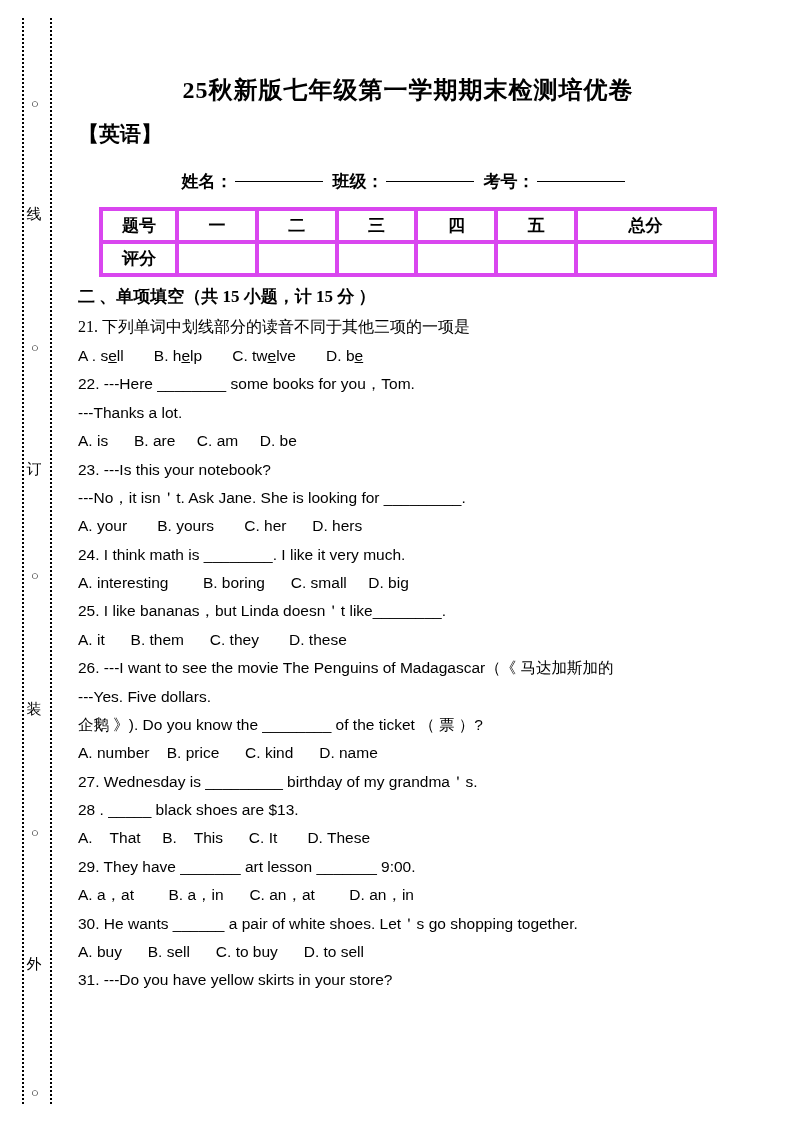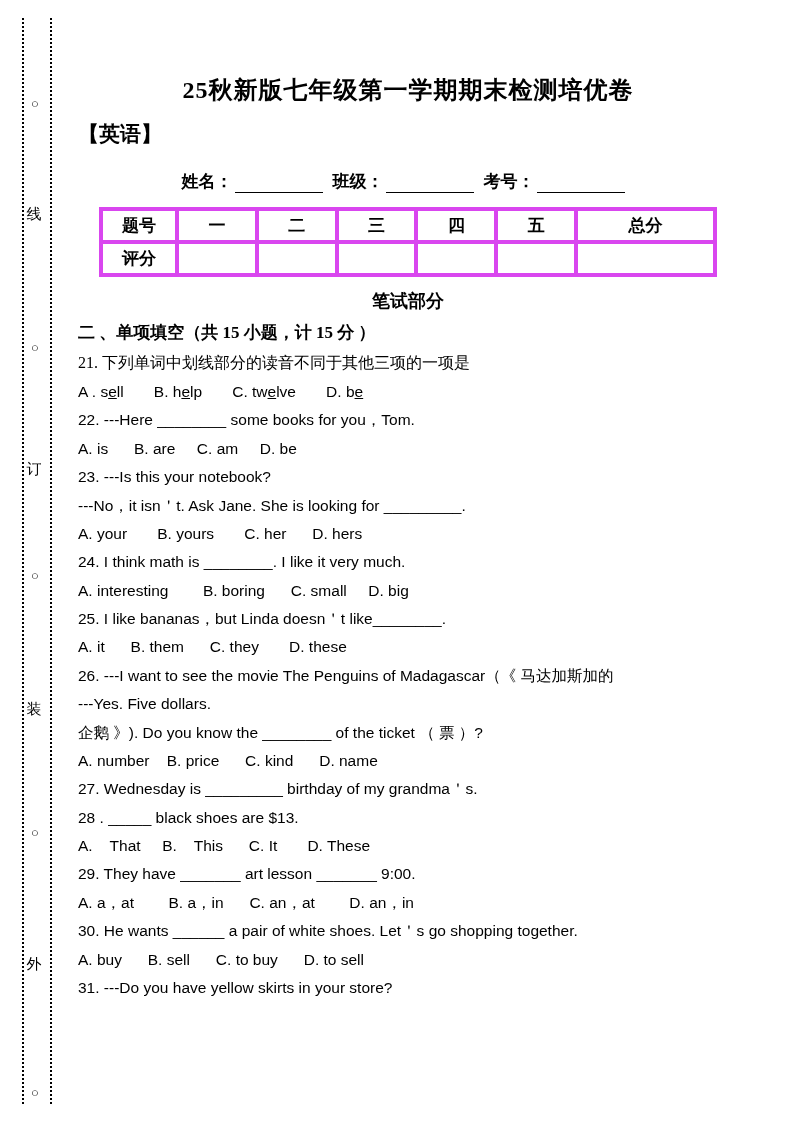--- a/index.html
+++ b/index.html
@@ -79,21 +79,21 @@
   }
 
   .idline {
     margin-top: 22px;
     font-size: 17px;
     font-weight: bold;
     font-family: "Liberation Serif", serif;
     display: flex;
     justify-content: center;
     gap: 0px;
-    align-items: flex-end;
+    align-items: center;
   }
   .idline .fld { display: inline-block; }
   .idline .blank {
     display: inline-block;
     border-bottom: 1px solid #000;
     width: 88px;
     margin: 0 10px 0 2px;
   }
 
   
@@ -192,27 +192,27 @@
       <td></td>
       <td></td>
       <td></td>
       <td></td>
       <td></td>
       <td></td>
     </tr>
   </tbody>
     </table>
 
-  <div class="section-center">笔试部分</div>
   <div class="section-head">二 、单项填空（共 15 小题，计 15 分 ）</div>
 
   <div class="q cn">21. 下列单词中划线部分的读音不同于其他三项的一项是</div>
   <div class="opts">A . s<u>e</u>ll&nbsp;&nbsp;&nbsp;&nbsp;&nbsp;&nbsp;&nbsp;B. h<u>e</u>lp&nbsp;&nbsp;&nbsp;&nbsp;&nbsp;&nbsp;&nbsp;C. tw<u>e</u>lve&nbsp;&nbsp;&nbsp;&nbsp;&nbsp;&nbsp;&nbsp;D. b<u>e</u></div>
 
   <div class="q">22. ---Here ________ some books for you，Tom.</div>
+  <div class="q">---Thanks a lot.</div>
   <div class="opts">A. is      B. are     C. am     D. be</div>
 
   <div class="q">23. ---Is this your notebook?</div>
   <div class="q">---No，it isn＇t. Ask Jane. She is looking for _________.</div>
   <div class="opts">A. your       B. yours       C. her      D. hers</div>
 
   <div class="q">24. I think math is ________. I like it very much.</div>
   <div class="opts">A. interesting        B. boring      C. small     D. big</div>
 
   <div class="q">25. I like bananas，but Linda doesn＇t like________.</div>

